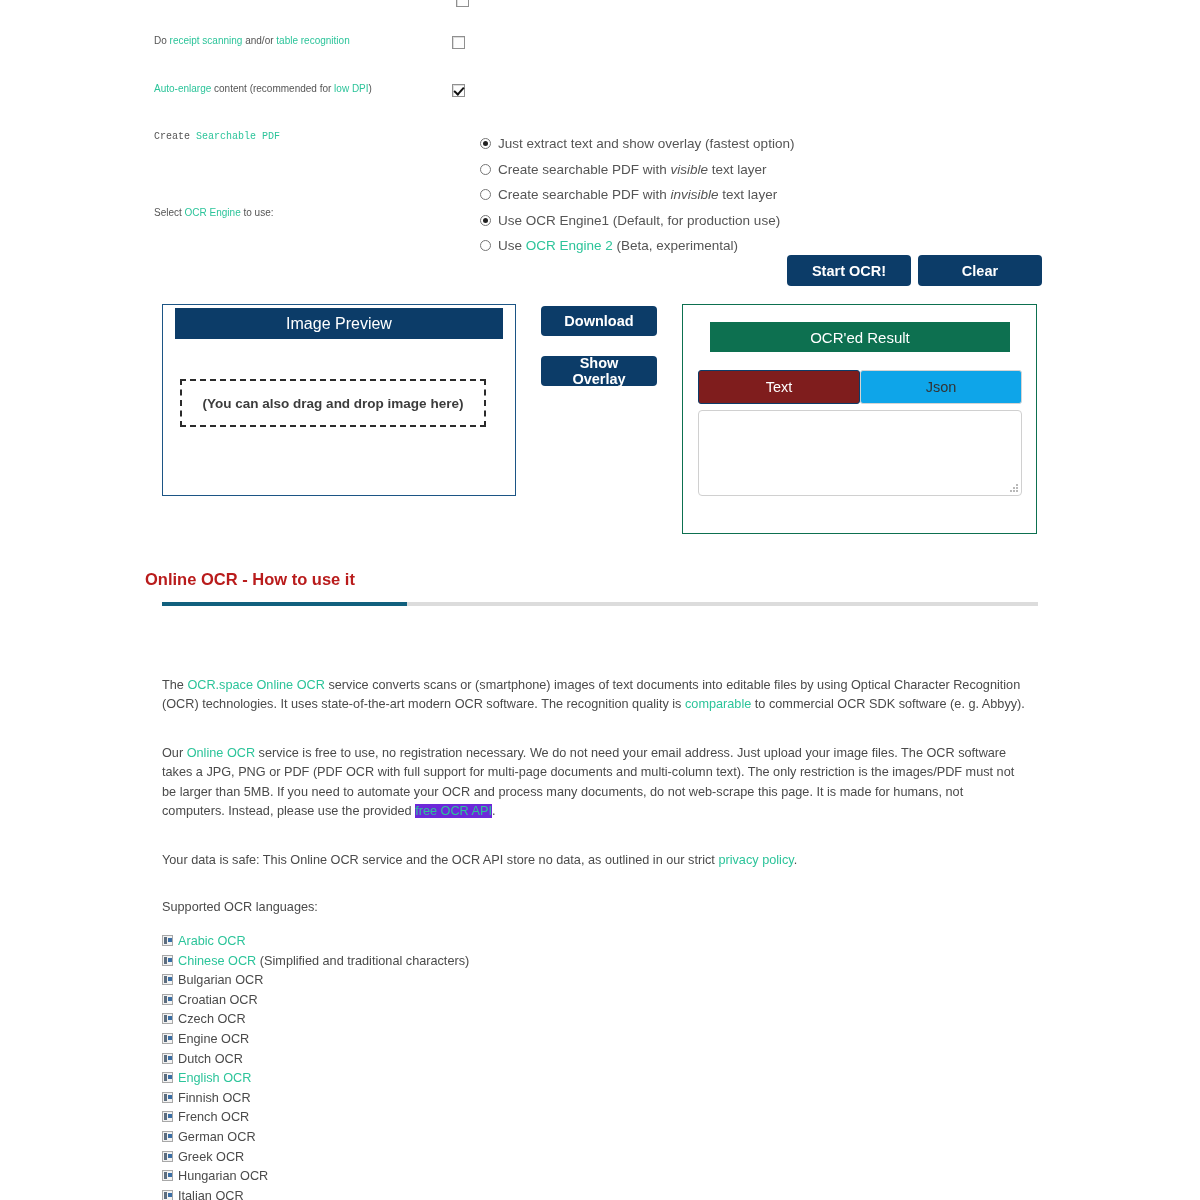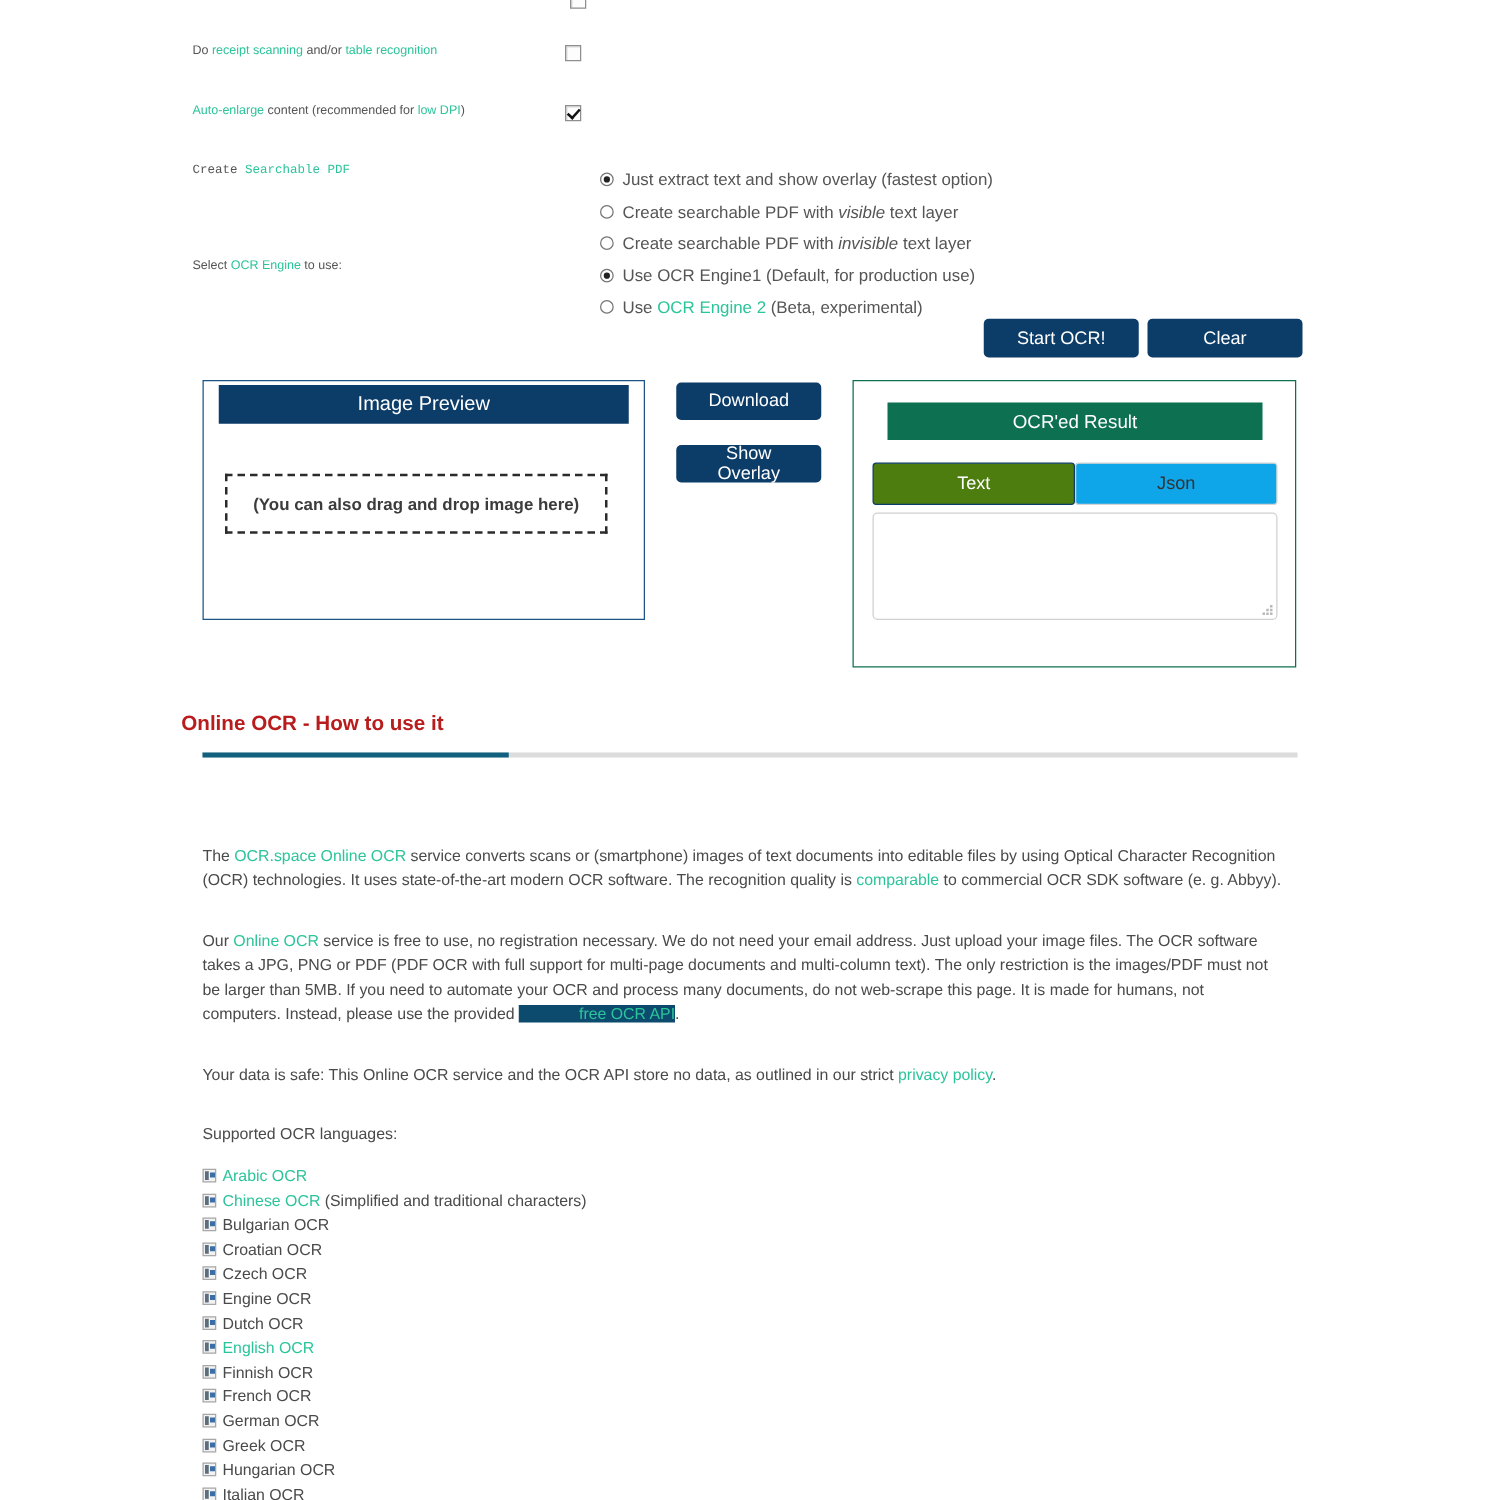--- a/index.html
+++ b/index.html
@@ -17,21 +17,21 @@
     color: #4a4a4a;
     -webkit-font-smoothing: antialiased;
   }
   .page { position: relative; width: 1200px; height: 1200px; }
 
   a, .lnk {
     color: #2cc49a;
     text-decoration: none;
     cursor: pointer;
   }
-  .hl { background: #0c4a6e; color: #2cc49a; padding-left: 48px; }
+  .hl { background: #6d28d9; color: #2cc49a; }
 
   
   .opt-row {
     position: absolute;
     left: 154px;
     width: 860px;
     font-size: 10px;
     color: #555;
   }
   .opt-label { display: inline-block; }
@@ -92,20 +92,21 @@
     border-radius: 4px;
     font-family: "Liberation Sans", sans-serif;
     font-size: 14.5px;
     text-align: center;
     cursor: pointer;
     position: absolute;
     display: flex;
     align-items: center;
     justify-content: center;
     padding: 13px;
+    font-weight: bold;
   }
 
   
   #preview-panel {
     position: absolute;
     left: 162px; top: 304px;
     width: 354px; height: 192px;
     border: 1px solid #1c5585;
     box-sizing: border-box;
     background: #fff;
@@ -161,21 +162,21 @@
     display: flex; align-items: center; justify-content: center;
     font-size: 14.5px;
     box-sizing: border-box;
     cursor: pointer;
     border: 1px solid #d4d4d4;
     background: #0ea5e9;
     color: #333;
     border-radius: 3px;
   }
   .tab.active {
-    background: #4d7c0f;
+    background: #7f1d1d;
     color: #ffffff;
     border-color: #0c3c68;
   }
   #result-textarea {
     position: absolute;
     left: 15px; top: 105px;
     width: 324px; height: 86px;
     box-sizing: border-box;
     border: 1px solid #d0d0d0;
     border-radius: 4px;

